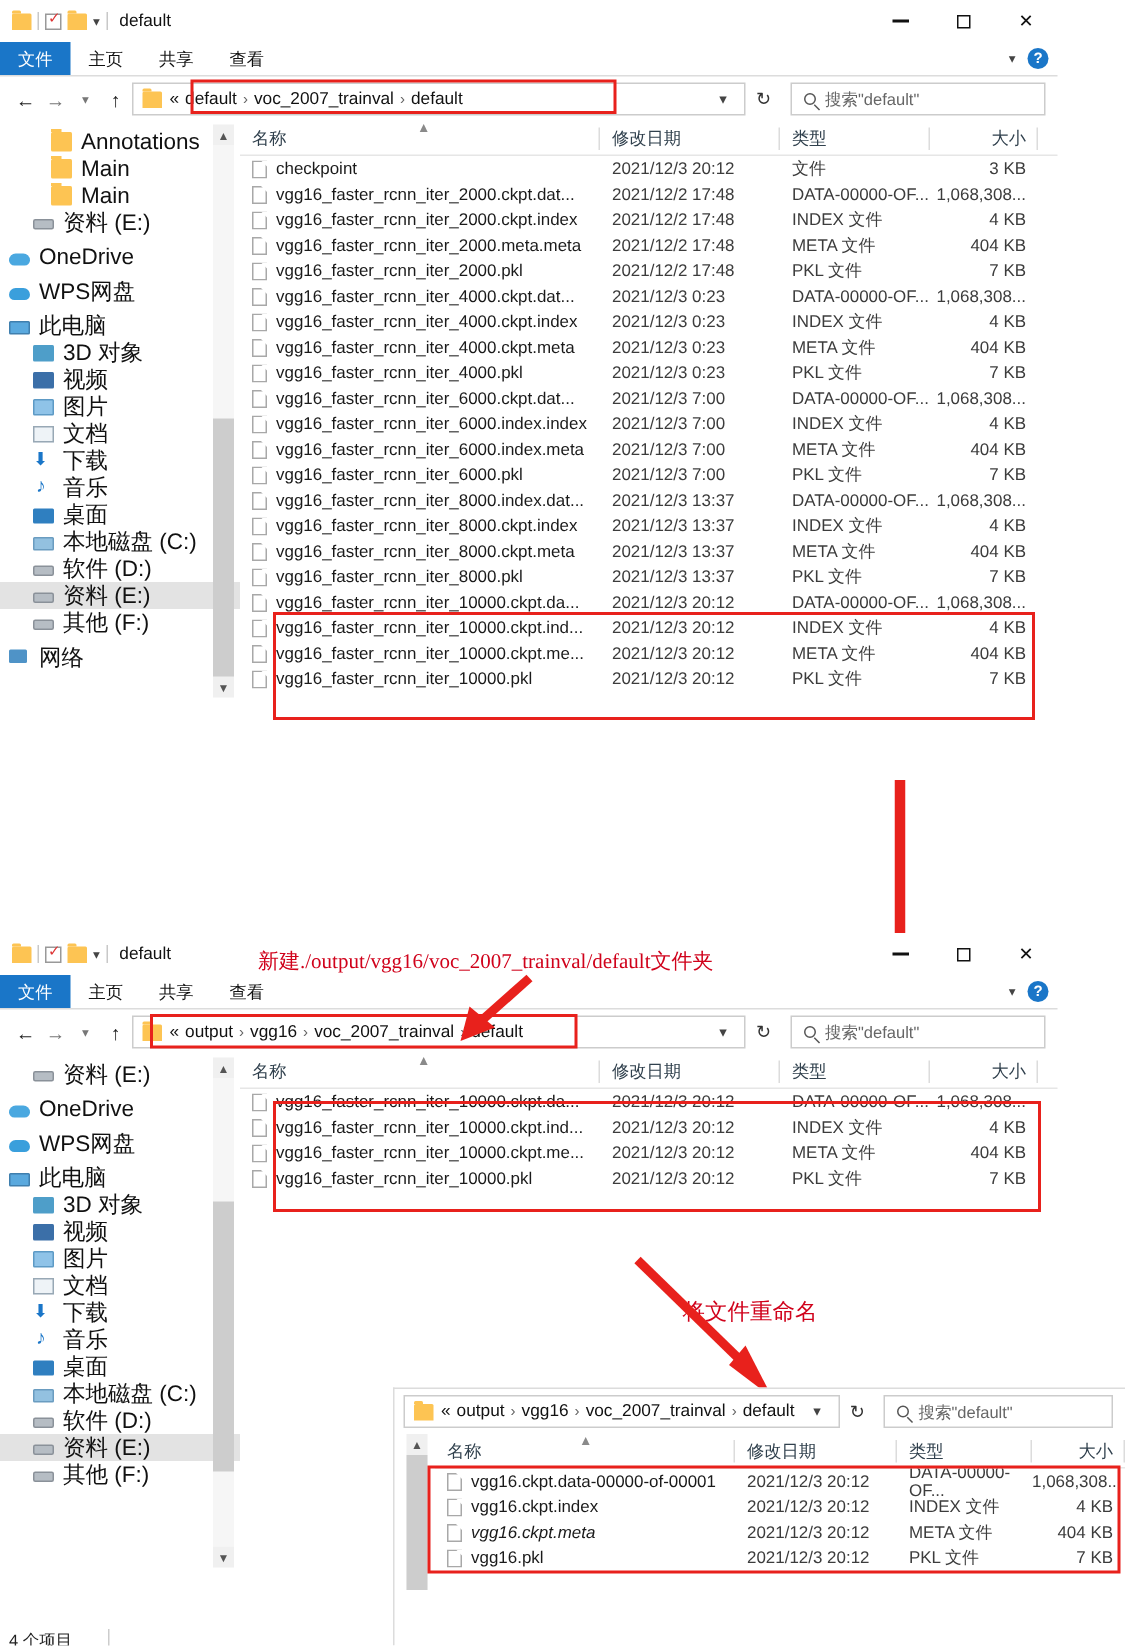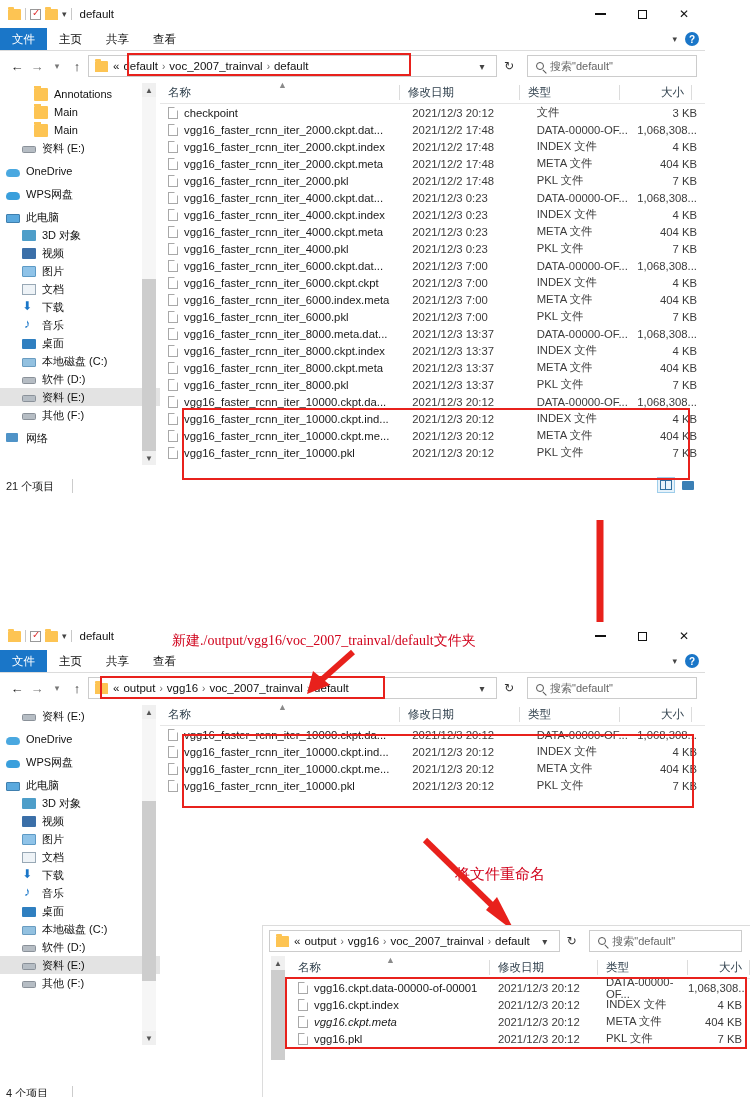--- a/index.html
+++ b/index.html
@@ -47,21 +47,21 @@
   .crumbs .chev { color:#666; font-size:10px; }
   .addr-v { width:20px; text-align:center; color:#444; font-size:10px; }
   .refresh { width:20px; text-align:center; color:#333; font-size:12px; }
   .searchbox { width:170px; height:22px; border:1px solid #ccc; display:flex; align-items:center; gap:6px; padding:0 8px; color:#666; font-size:11px; margin-left:6px; }
   .mag { width:8px; height:8px; border:1.3px solid #555; border-radius:50%; position:relative; display:inline-block; }
   .mag:after { content:""; position:absolute; right:-4px; bottom:-3px; width:5px; height:1.3px; background:#555; transform:rotate(45deg); }
 
   
   .content { display:flex; }
   .navpane { width:160px; position:relative; padding-top:4px; }
-  .navrow { height:18px; display:flex; align-items:center; gap:6px; font-size:11px; color:#111; padding-left:6px; white-space:nowrap; }
+  .navrow { height:18px; display:flex; align-items:center; gap:6px; font-size:15px; color:#111; padding-left:6px; white-space:nowrap; }
   .navrow.sel { background:#e3e3e3; }
   .navrow.ind1 { padding-left:22px; }
   .navrow.ind2 { padding-left:34px; }
   .navrow.gap { margin-top:5px; }
   .ico { width:14px; height:13px; flex:0 0 14px; position:relative; display:inline-block; }
   .i-folder { background:#fdc453; border-radius:1px; }
   .i-folder:before { content:""; position:absolute; left:0; top:-2px; width:7px; height:2px; background:#fdc453; }
   .i-drive { background:#b6bdc4; height:7px; margin-top:3px; border-radius:1.5px; border:1px solid #8a9199; }
   .i-cloud { background:#4aa8e0; height:8px; margin-top:3px; border-radius:5px 5px 4px 4px; }
   .i-cloud2 { background:#3a9fdc; height:8px; margin-top:3px; border-radius:5px 5px 4px 4px; }
@@ -85,21 +85,21 @@
   .listpane { flex:1; position:relative; }
   .colhdr { height:23px; display:flex; align-items:center; font-size:11.5px; color:#30404d; border-bottom:1px solid #e6e6e6; position:relative; }
   .colhdr > div { position:relative; height:23px; display:flex; align-items:center; padding-left:8px;text-align:center; }
   .colhdr .divider { position:absolute; right:0; top:4px; bottom:4px; width:1px; background:#dcdcdc; }
   .c-name { width:240px; }
   .c-date { width:120px; }
   .c-type { width:100px; }
   .c-size { width:72px; justify-content:flex-end; padding-right:8px !important; }
   .sortmark { position:absolute; left:118px; top:-1px; font-size:9px; color:#8a8a8a; }
 
-  .frow { height:17px; display:flex; align-items:center; font-size:11.3px; color:#1a1a1a;justify-content:space-between; }
+  .frow { height:17px; display:flex; align-items:center; font-size:11.3px; color:#1a1a1a; }
   .frow .f-name { width:240px; display:flex; align-items:center; gap:6px; padding-left:8px; overflow:hidden; white-space:nowrap; }
   .frow .f-date { width:120px; padding-left:8px; color:#3c3c3c; }
   .frow .f-type { width:100px; padding-left:8px; color:#3c3c3c; }
   .frow .f-size { width:72px; text-align:right; padding-right:8px; color:#3c3c3c; }
   .fileico { width:10px; height:12px; border:1px solid #a8a8a8; background:#fff; position:relative; flex:0 0 10px; }
   .fileico:after { content:""; position:absolute; right:-1px; top:-1px; border-left:4px solid transparent; border-top:4px solid #fff; }
 
   .statusbar { height:20px; display:flex; align-items:center; font-size:11px; color:#222; padding-left:6px; position:relative; }
   .status-sep { position:absolute; left:72px; top:3px; bottom:3px; width:1px; background:#ccc; }
   .viewbtns { position:absolute; right:8px; bottom:3px; display:flex; gap:4px; }
@@ -308,21 +308,21 @@
               <span class="fileico"></span>
               <span>vgg16_faster_rcnn_iter_2000.ckpt.index</span>
             </div>
             <div class="f-date">2021/12/2 17:48</div>
             <div class="f-type">INDEX 文件</div>
             <div class="f-size">4 KB</div>
           </div>
           <div class="frow">
             <div class="f-name">
               <span class="fileico"></span>
-              <span>vgg16_faster_rcnn_iter_2000.ckpt.meta</span>
+              <span>vgg16_faster_rcnn_iter_2000.meta.meta</span>
             </div>
             <div class="f-date">2021/12/2 17:48</div>
             <div class="f-type">META 文件</div>
             <div class="f-size">404 KB</div>
           </div>
           <div class="frow">
             <div class="f-name">
               <span class="fileico"></span>
               <span>vgg16_faster_rcnn_iter_2000.pkl</span>
             </div>
@@ -371,21 +371,21 @@
               <span class="fileico"></span>
               <span>vgg16_faster_rcnn_iter_6000.ckpt.dat...</span>
             </div>
             <div class="f-date">2021/12/3 7:00</div>
             <div class="f-type">DATA-00000-OF...</div>
             <div class="f-size">1,068,308...</div>
           </div>
           <div class="frow">
             <div class="f-name">
               <span class="fileico"></span>
-              <span>vgg16_faster_rcnn_iter_6000.ckpt.ckpt</span>
+              <span>vgg16_faster_rcnn_iter_6000.index.index</span>
             </div>
             <div class="f-date">2021/12/3 7:00</div>
             <div class="f-type">INDEX 文件</div>
             <div class="f-size">4 KB</div>
           </div>
           <div class="frow">
             <div class="f-name">
               <span class="fileico"></span>
               <span>vgg16_faster_rcnn_iter_6000.index.meta</span>
             </div>
@@ -398,21 +398,21 @@
               <span class="fileico"></span>
               <span>vgg16_faster_rcnn_iter_6000.pkl</span>
             </div>
             <div class="f-date">2021/12/3 7:00</div>
             <div class="f-type">PKL 文件</div>
             <div class="f-size">7 KB</div>
           </div>
           <div class="frow">
             <div class="f-name">
               <span class="fileico"></span>
-              <span>vgg16_faster_rcnn_iter_8000.meta.dat...</span>
+              <span>vgg16_faster_rcnn_iter_8000.index.dat...</span>
             </div>
             <div class="f-date">2021/12/3 13:37</div>
             <div class="f-type">DATA-00000-OF...</div>
             <div class="f-size">1,068,308...</div>
           </div>
           <div class="frow">
             <div class="f-name">
               <span class="fileico"></span>
               <span>vgg16_faster_rcnn_iter_8000.ckpt.index</span>
             </div>
@@ -471,32 +471,20 @@
               <span>vgg16_faster_rcnn_iter_10000.pkl</span>
             </div>
             <div class="f-date">2021/12/3 20:12</div>
             <div class="f-type">PKL 文件</div>
             <div class="f-size">7 KB</div>
           </div>
         </div>
     </div>
   </div>
 
-  <div class="statusbar">
-    <span>21 个项目</span>
-    <span class="status-sep"></span>
-    <div class="viewbtns">
-      <div class="vb act">
-          <span class="vb-glyph1"></span>
-        </div>
-      <div class="vb">
-          <span class="vb-glyph2"></span>
-        </div>
-    </div>
-  </div>
 </div>
 
 <div class="redbox" style="left:127px;top:53px;width:284px;height:23px;"></div>
 <div class="redbox" style="left:182px;top:408px;width:508px;height:72px;"></div>
 
 <div class="ann" style="left:175px;top:528px;width:420px;text-align:center;font-size:15px;line-height:22px;">
 </div>
 
 <svg class="arrow" style="left:575px;top:520px;width:50px;height:215px;" viewBox="0 0 50 215">
   <line x1="25" y1="0" x2="25" y2="190" stroke="#e8211c" stroke-width="7"></line>

